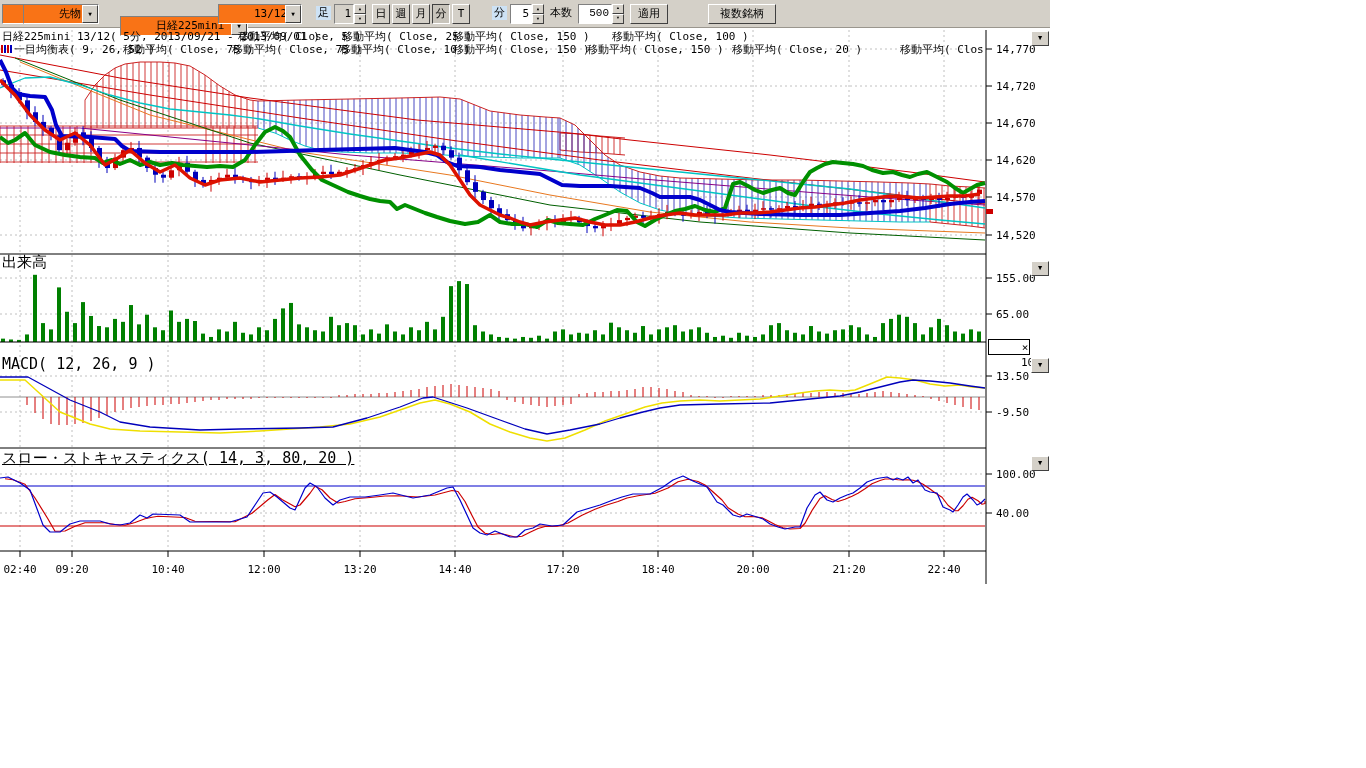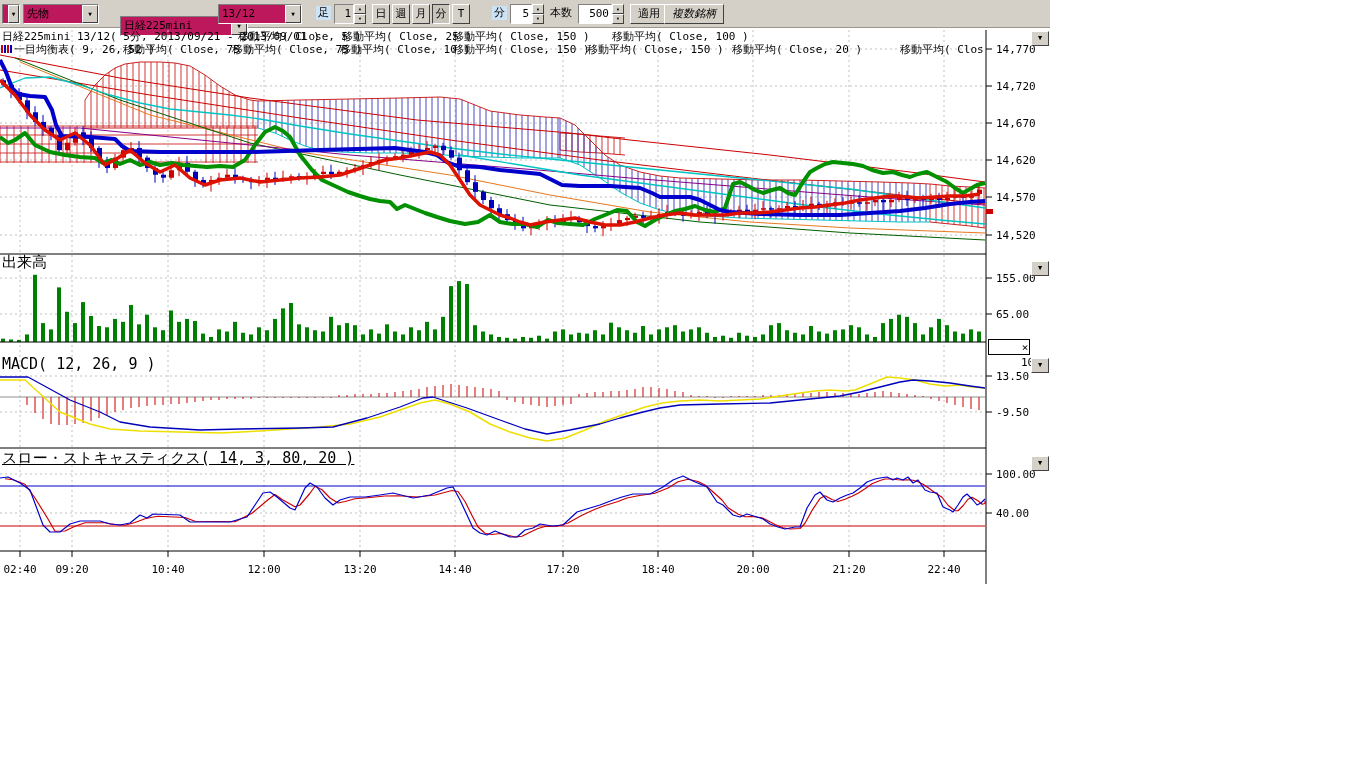--- a/index.html
+++ b/index.html
@@ -1,19 +1,19 @@
 <!DOCTYPE html>
 <html><head>
 <meta charset="utf-8">
 <style>
   html,body{margin:0;padding:0;background:#fff;}
   body{font-family:"DejaVu Sans Mono","Liberation Mono",monospace;}
   .screen{position:relative;width:1366px;height:768px;background:#fff;overflow:hidden;}
   .toolbar{position:absolute;left:0;top:0;width:1050px;height:28px;background:#d4d0c8;border-bottom:1px solid #9a968e;box-sizing:border-box;}
-  .combo{position:absolute;top:4px;height:20px;background:#be185d;border:1px solid;border-color:#808080 #fff #fff #808080;display:flex;box-sizing:border-box;}
+  .combo{position:absolute;top:4px;height:20px;background:#f97316;border:1px solid;border-color:#808080 #fff #fff #808080;display:flex;box-sizing:border-box;padding-left:32px;}
   .combo .val{flex:1;font-size:11px;line-height:17px;padding:0 2px 0 3px;white-space:nowrap;overflow:hidden;color:#000;}
   .arrowbtn{width:16px;height:100%;background:#d4d0c8;border:1px solid;border-color:#fff #404040 #404040 #fff;font-size:6px;line-height:16px;text-align:center;box-sizing:border-box;color:#000;}
   .tbtn{position:absolute;top:4px;height:20px;background:#d4d0c8;border:1px solid;border-color:#fff #404040 #404040 #fff;font-size:11px;line-height:17px;text-align:center;box-sizing:border-box;cursor:default;}
   .tbtn.pressed{border-color:#404040 #fff #fff #404040;background:#c8c4bb;}
   .tlabel{position:absolute;top:7px;font-size:11px;line-height:12px;color:#000;}
   .tlabel.hl{background:#cde2f5;padding:1px 2px;top:6px;}
   .spinner{position:absolute;top:4px;height:20px;display:flex;box-sizing:border-box;}
   .spinner .sfield{background:#fff;border:1px solid;border-color:#808080 #fff #fff #808080;font-size:11px;line-height:17px;text-align:right;padding:0 2px;box-sizing:border-box;}
   .spinner .sfield.disabled{background:#d4d0c8;}
   .spinner .sbtns{width:12px;display:flex;flex-direction:column;}
@@ -62,29 +62,29 @@
     <div class="tbtn" style="left:452px;width:18px;">T</div>
     <span class="tlabel hl" style="left:492px;">分</span>
     <div class="spinner" style="left:510px;">
       <span class="sfield" style="width:22px;">5</span>
       <span class="sbtns">
           <div>▲</div>
           <div>▼</div>
         </span>
     </div>
     <span class="tlabel" style="left:550px;">本数</span>
-    <div class="spinner" style="left:578px;">
+    <div class="spinner" style="left:578px;font-family:Liberation Mono, monospace;">
       <span class="sfield" style="width:34px;">500</span>
       <span class="sbtns">
           <div>▲</div>
           <div>▼</div>
         </span>
     </div>
     <div class="tbtn" style="left:630px;width:38px;">適用</div>
-    <div class="tbtn" style="left:664px;width:60px;font-style:italic;">複数銘柄</div>
+    <div class="tbtn" style="left:708px;width:68px;">複数銘柄</div>
   </div>
 
   <svg id="chartsvg" width="1066" height="600">
       <line x1="20" y1="30" x2="20" y2="551" stroke="#c0c0c0" stroke-width="1" stroke-dasharray="2,3"></line>
       <line x1="72" y1="30" x2="72" y2="551" stroke="#c0c0c0" stroke-width="1" stroke-dasharray="2,3"></line>
       <line x1="168" y1="30" x2="168" y2="551" stroke="#c0c0c0" stroke-width="1" stroke-dasharray="2,3"></line>
       <line x1="264" y1="30" x2="264" y2="551" stroke="#c0c0c0" stroke-width="1" stroke-dasharray="2,3"></line>
       <line x1="360" y1="30" x2="360" y2="551" stroke="#c0c0c0" stroke-width="1" stroke-dasharray="2,3"></line>
       <line x1="455" y1="30" x2="455" y2="551" stroke="#c0c0c0" stroke-width="1" stroke-dasharray="2,3"></line>
       <line x1="563" y1="30" x2="563" y2="551" stroke="#c0c0c0" stroke-width="1" stroke-dasharray="2,3"></line>

